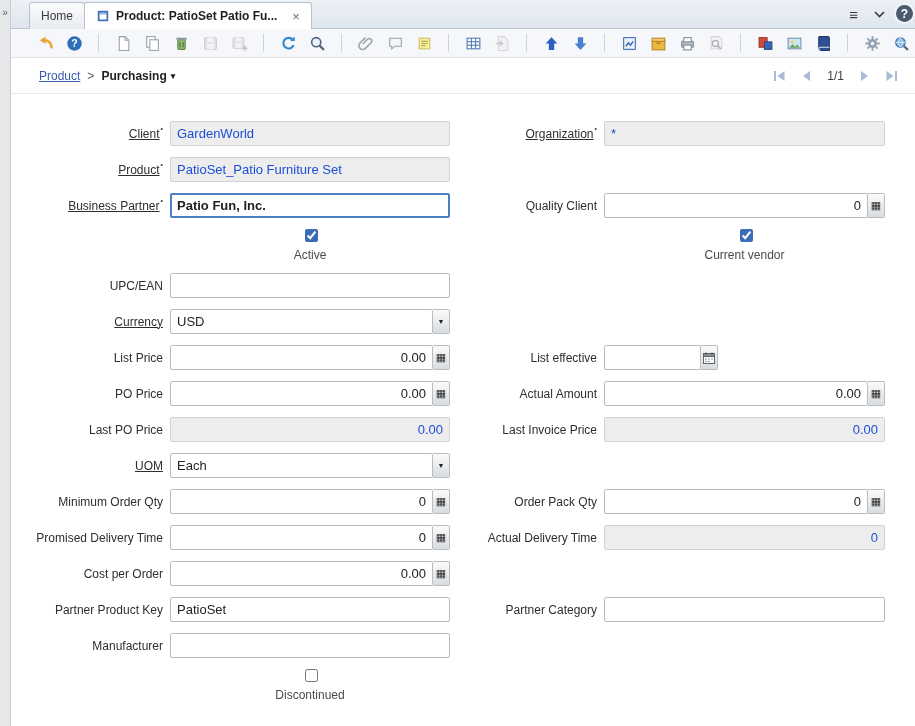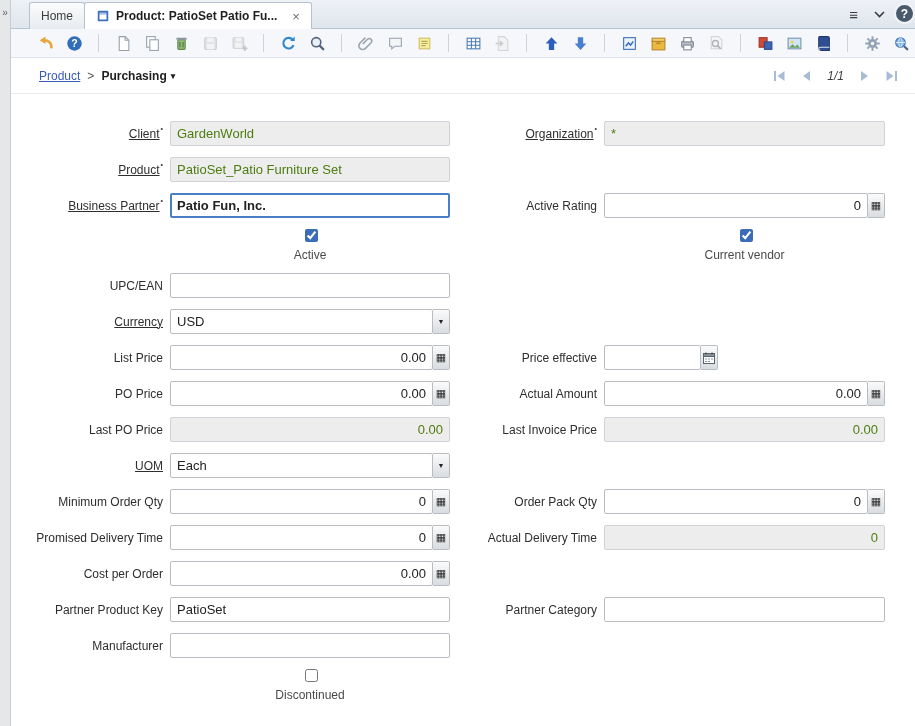--- a/index.html
+++ b/index.html
@@ -42,38 +42,38 @@
   .tsep { width:1px; height:18px; min-width:1px; background:#ccd3db; margin:0 5px; }
 
   
   .crumbbar { position:absolute; top:58px; left:0; right:0; height:36px; background:#fff;
               border-bottom:1px solid #e6e9ed; display:flex; align-items:center;
               padding:0 8px 0 28px; font-size:12px; }
   .crumb-parent { color:#3a5bb0; text-decoration:underline; cursor:pointer; }
   .crumb-sep { margin:0 7px; color:#555; }
   .crumb-current { font-weight:bold; color:#1f1f1f; display:flex; align-items:center; gap:4px; cursor:pointer; }
   .crumb-caret { font-size:9px; color:#1f1f1f; }
-  .nav { margin-left:auto; display:flex; align-items:center; gap:17px; color:#a9bcd6; padding-right:10px;font-style:italic; }
+  .nav { margin-left:auto; display:flex; align-items:center; gap:17px; color:#a9bcd6; padding-right:10px; }
   .nav .navbtn { display:flex; cursor:pointer; }
   .nav svg { fill:currentColor; }
   .nav .rec { color:#3c3c3c; font-size:12px; }
 
   
   .form { position:absolute; top:95px; left:0; right:0; bottom:0; background:#fff; overflow:hidden; }
   .grid { display:grid; grid-template-columns:152px 280px 140px 281px; column-gap:7px; row-gap:11px;
           padding-top:26px; align-items:center; }
   .lbl { font-size:12px; color:#2e2e2e; text-align:right; white-space:nowrap; }
   .lbl .zlink { text-decoration:underline; cursor:pointer; }
   .mand { font-size:7px; vertical-align:top; position:relative; top:-2px; color:#3a3a3a; margin-left:1px; }
 
   .fwrap { display:flex; height:25px; }
   .fwrap.short { width:114px; }
   input.fi { flex:1; min-width:0; height:100%; border:1px solid #b9bdc2; padding:0 6px;
              font:13px "Liberation Sans", sans-serif; color:#222; background:#fff; border-radius:2px; outline:none; }
-  .fwrap.ro input.fi { background:#ededee; border-color:#cfd2d6; color:#4d7c0f; }
+  .fwrap.ro input.fi { background:#ededee; border-color:#cfd2d6; color:#1d4ed8; }
   .fwrap.focus input.fi { border:2px solid #4a7fc8; padding:0 5px;font-weight:bold; }
   input.num { text-align:right; }
   .mini { width:17px; min-width:17px; height:25px; border:1px solid #b9bdc2; border-left:none;
           background:linear-gradient(#fbfbfb,#d9dce0); color:#2d2d2d; display:flex; align-items:center;
           justify-content:center; cursor:pointer; padding:0; border-radius:0 2px 2px 0; }
   .mini .calcg { font-size:11px; line-height:1; }
   .mini .caret { font-size:7px; line-height:1; color:#222; }
 
   .chk { display:flex; align-items:center; gap:6px; font-size:12px; color:#4a4a4a;flex-direction:column; }
   .chk input[type=checkbox] { width:13px; height:13px; margin:0 0 0 3px; accent-color:#3a6db5; cursor:pointer; }
@@ -332,21 +332,21 @@
         <div class="fwrap ro">
             <input class="fi" readonly="" value="PatioSet_Patio Furniture Set" style="">
           </div>
         <div></div>
           <div></div>
 
         <div class="lbl"><span class="zlink">Business Partner</span><span class="mand">•</span></div>
         <div class="fwrap focus">
             <input class="fi" value="Patio Fun, Inc." style="">
           </div>
-        <div class="lbl"><span>Active Rating</span></div>
+        <div class="lbl"><span>Quality Client</span></div>
         <div class="fwrap">
             <input class="fi num" value="0" style="">
             <button class="mini">
               <span class="calcg">▦</span>
             </button>
           </div>
 
         <div></div>
         <div class="chk">
             <input type="checkbox" checked="" style="">
@@ -375,21 +375,21 @@
         <div></div>
           <div></div>
 
         <div class="lbl"><span>List Price</span></div>
         <div class="fwrap">
             <input class="fi num" value="0.00" style="">
             <button class="mini">
               <span class="calcg">▦</span>
             </button>
           </div>
-        <div class="lbl"><span>Price effective</span></div>
+        <div class="lbl"><span>List effective</span></div>
         <div>
             <div class="fwrap short">
               <input class="fi" value="" style="">
               <button class="mini">
                 <svg width="12" height="12" viewBox="0 0 12 12">
                   <rect x="0.5" y="1.5" width="11" height="10" fill="#fff" stroke="#5d636b"></rect>
                   <rect x="0.5" y="1.5" width="11" height="3" fill="#8a949f" stroke="#5d636b"></rect>
                   <path d="M3 0.5v2M9 0.5v2" stroke="#3b3b3b"></path>
                   <path d="M2 7h2M5 7h2M8 7h2M2 9.5h2M5 9.5h2" stroke="#8a949f"></path>
                 </svg>

